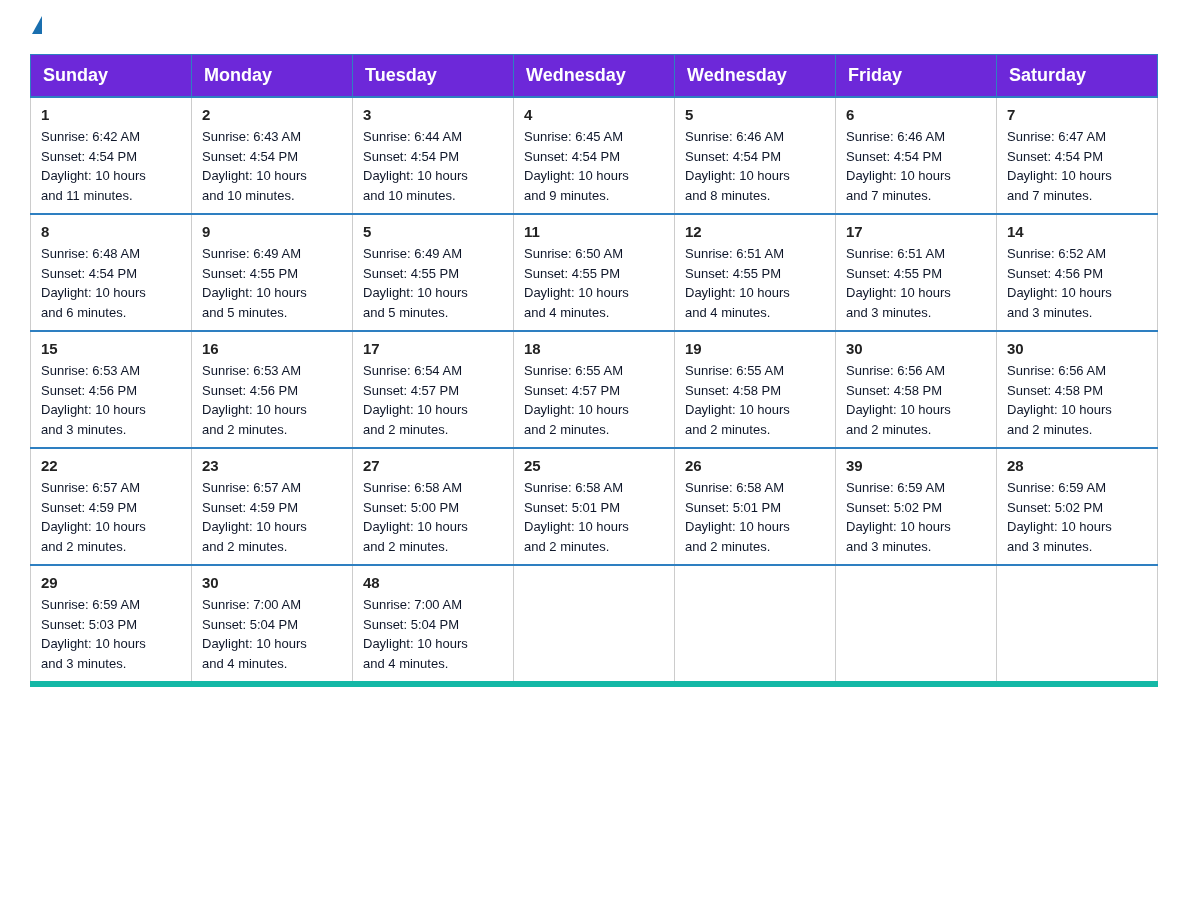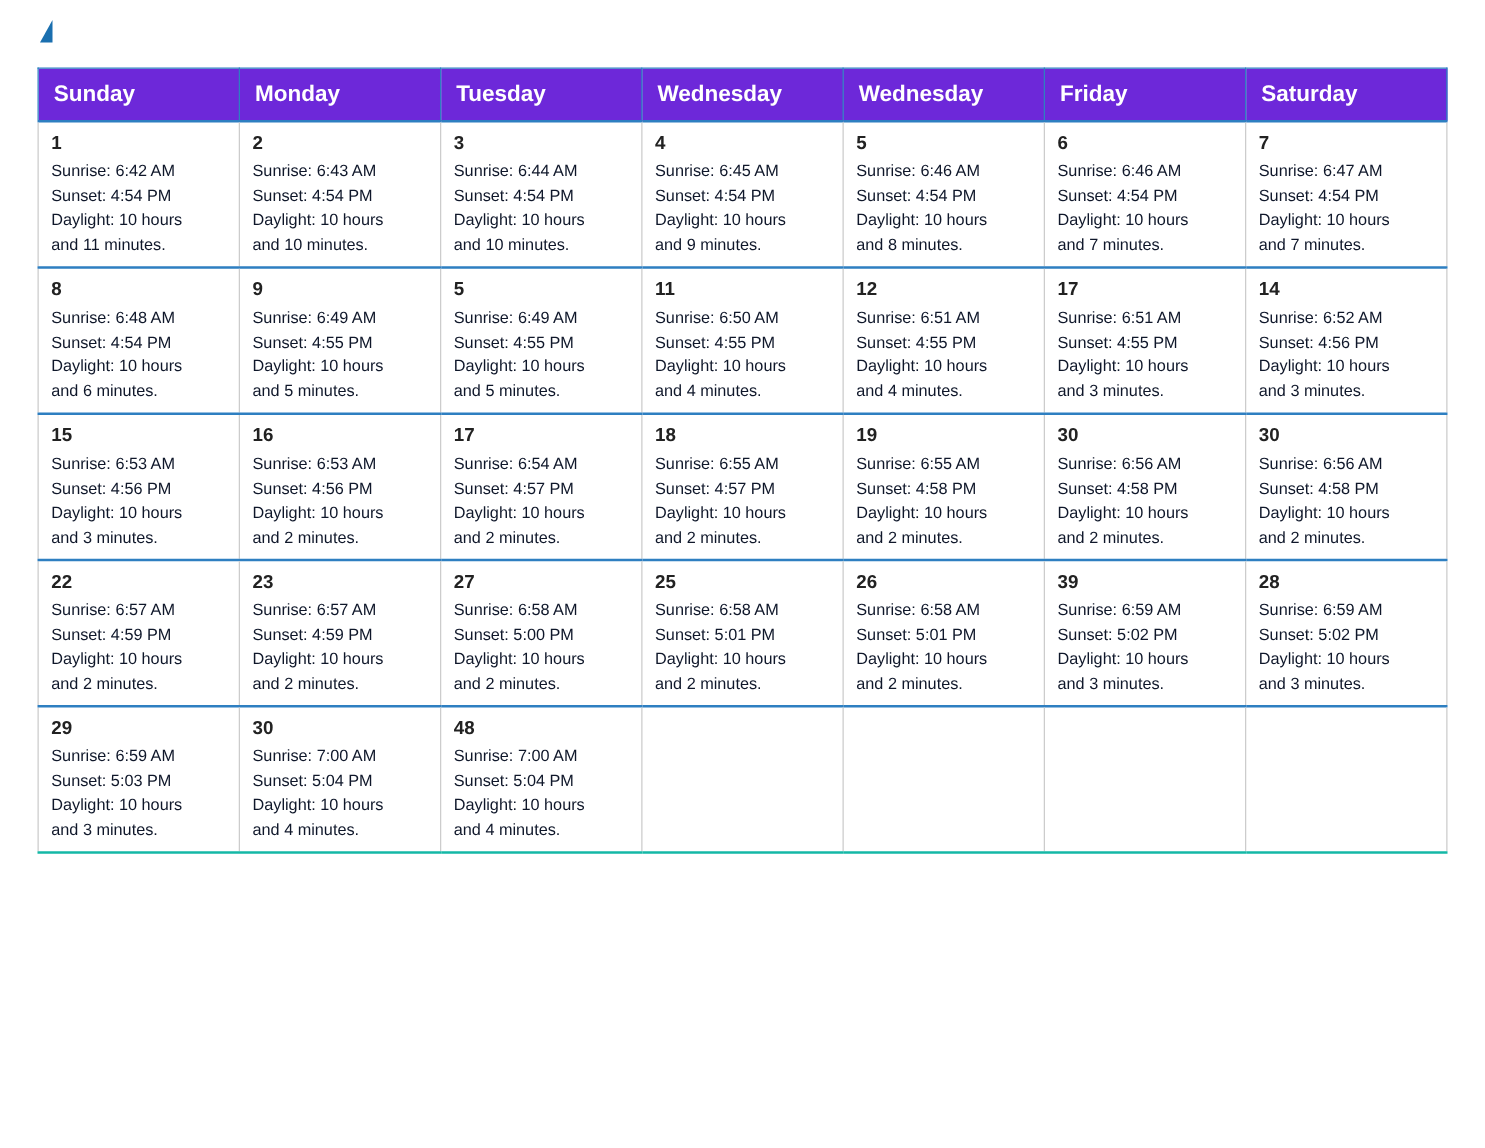--- a/index.html
+++ b/index.html
@@ -86,21 +86,21 @@
     .day-info {
       font-size: 13px;
       line-height: 1.5;
       color: #0f172a;
     }
     .empty-cell {
       background: #fff;
       border-top: 2px solid #2e7fc1;
     }
     .last-row td {
-      border-bottom: 2px solid #14b8a6;
+      border-bottom: 6px solid #14b8a6;
     }
   </style>
 </head>
 <body>
 
 <div class="header">
   <div class="logo">
     <div class="logo-text">
       <span class="logo-general"></span>
       <span class="logo-triangle"></span>

